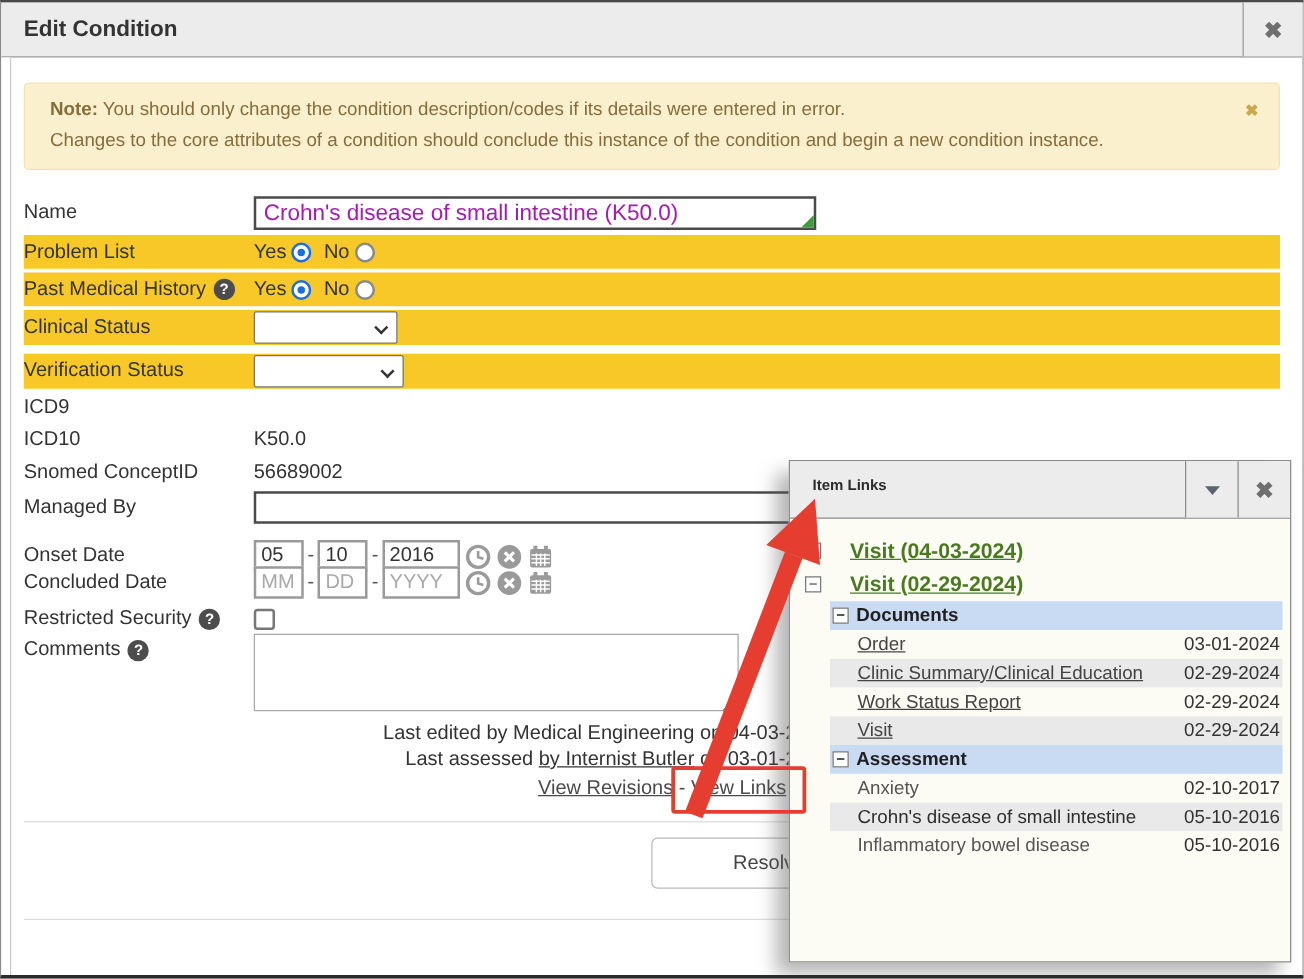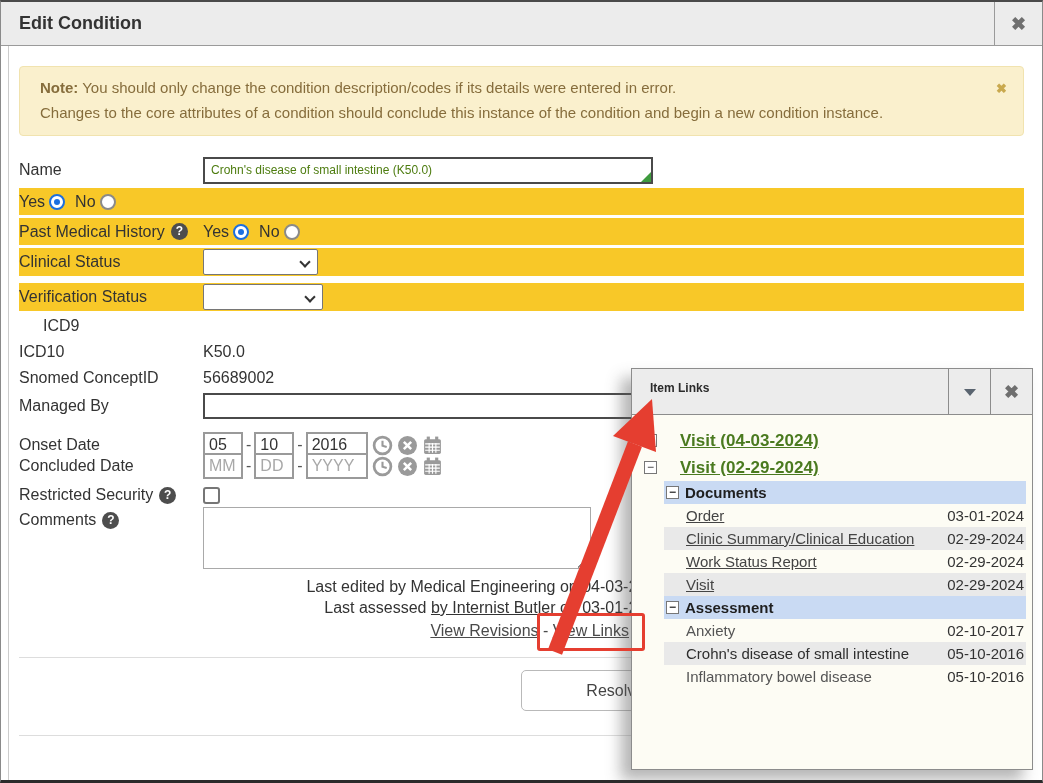--- a/index.html
+++ b/index.html
@@ -18,21 +18,21 @@
   
   .note{position:absolute;left:18px;right:18px;top:64px;height:70px;background:#faf0cd;border:1px solid #f1e3af;border-radius:4px;padding:12px 40px 0 20px;color:#866d3c;font-size:15px;}
   .note-line{margin-bottom:8px;}
   .note-x{position:absolute;right:16px;top:14px;font-size:13px;font-weight:bold;color:#c9a94e;cursor:pointer;}
   
   .row{position:absolute;left:18px;right:18px;display:flex;align-items:center;font-size:16px;}
   .row .lbl{width:184px;flex:0 0 184px;display:flex;align-items:center;gap:6px;}
   .yellow{background:#f8c828;}
   .help-icon{display:inline-block;width:17px;height:17px;border-radius:50%;background:#4d4d4d;color:#fff;font-size:12px;font-weight:bold;text-align:center;line-height:17px;}
   .help-icon::after{content:"?";}
-  .txt-input{border:2px solid #4a4a4a;height:27px;font-size:12px;padding:0 6px;font-family:"Liberation Sans",sans-serif;color:#4d7c0f;background:#fff;}
+  .txt-input{border:2px solid #4a4a4a;height:27px;font-size:18px;padding:0 6px;font-family:"Liberation Sans",sans-serif;color:#a21caf;background:#fff;}
   .name-wrap{position:relative;display:inline-block;}
   .green-grip{position:absolute;right:2px;bottom:2px;width:0;height:0;border-left:10px solid transparent;border-bottom:10px solid #3e9b3e;}
   .radio{display:inline-block;width:16px;height:16px;border-radius:50%;background:#fff;border:2px solid #8a8a8a;vertical-align:middle;margin:0 4px;position:relative;}
   .radio.checked{border-color:#1b6fe0;}
   .radio.checked::after{content:"";position:absolute;left:3px;top:3px;width:6px;height:6px;border-radius:50%;background:#1b6fe0;}
   .fake-select{position:relative;width:115px;height:26px;background:#fff;border:1px solid #767676;border-radius:2px;cursor:pointer;}
   .chev{position:absolute;right:8px;top:8px;width:8px;height:8px;border-left:2px solid #333;border-bottom:2px solid #333;transform:rotate(-45deg);}
   .date-input{width:40px;height:26px;border:2px solid #9a9a9a;font-size:16px;padding:0 4px;color:#333;font-family:"Liberation Sans",sans-serif;}
   .date-input.yyyy{width:62px;}
   .date-input::placeholder{color:#a8a8a8;}
@@ -95,20 +95,21 @@
 
   <div class="row" style="top:152px;height:32px;">
     <span class="lbl">Name</span>
     <span class="name-wrap">
       <input class="txt-input" style="width: 450px;" value="Crohn's disease of small intestine (K50.0)">
       <span class="green-grip"></span>
     </span>
   </div>
 
   <div class="row yellow" style="top:186px;height:27px;">
+    <span class="lbl">Problem List</span>
     <span>Yes</span>
     <span class="radio checked"></span>
     <span style="margin-left:6px;">No</span>
     <span class="radio"></span>
   </div>
 
   <div class="row yellow" style="top:216px;height:27px;">
     <span class="lbl">
       <span>Past Medical History</span>
       <span class="help-icon"></span>
@@ -128,21 +129,21 @@
   </div>
 
   <div class="row yellow" style="top:281px;height:28px;">
     <span class="lbl">Verification Status</span>
     <span class="fake-select" style="width:120px;">
       <span></span>
       <span class="chev"></span>
     </span>
   </div>
 
-  <div class="row" style="top:312px;height:24px;margin-left:24px;">
+  <div class="row" style="top:312px;height:24px;">
     <span class="lbl">ICD9</span>
     <span></span>
   </div>
   <div class="row" style="top:338px;height:24px;">
     <span class="lbl">ICD10</span>
     <span>K50.0</span>
   </div>
   <div class="row" style="top:364px;height:24px;">
     <span class="lbl">Snomed ConceptID</span>
     <span>56689002</span>

